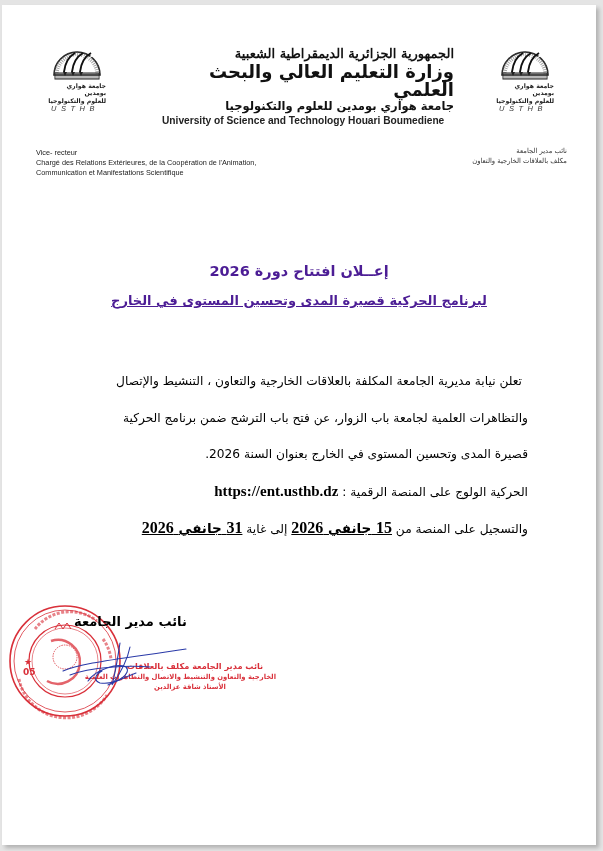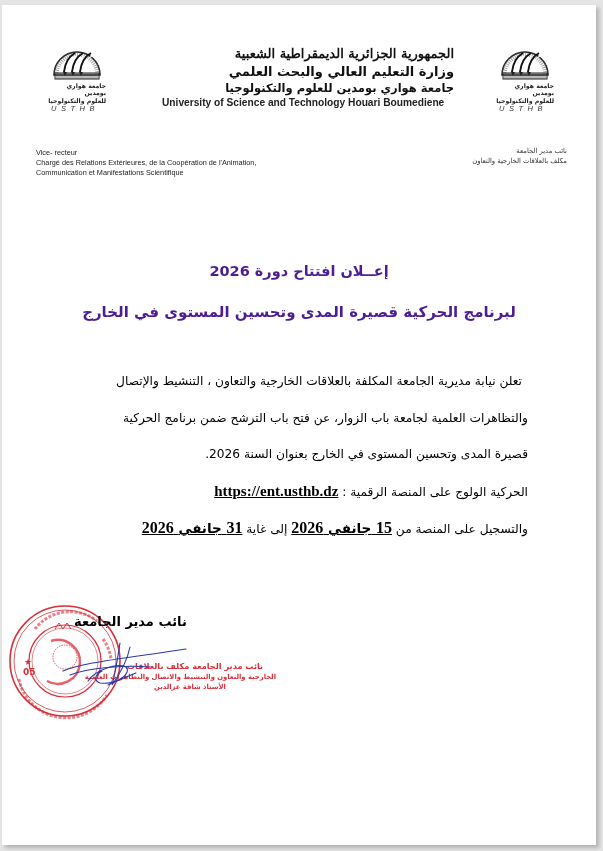--- a/index.html
+++ b/index.html
@@ -28,21 +28,21 @@
     }
     .logo .lat {
       font-family: "Liberation Sans", sans-serif; font-style: italic;
       font-size: 7.5px; letter-spacing: 4.5px; color: #333; margin-top: 0px; padding-left: 3px;
     }
     .hdr {
       position: absolute; left: 160px; top: 40px; width: 292px;
       color: #111;
     }
     .hdr .l1 { font-family: "DejaVu Serif", serif; font-size: 13px; font-weight: bold; direction: rtl; line-height: 18px; }
-    .hdr .l2 { font-family: "DejaVu Sans", sans-serif; font-size: 13px; font-weight: bold; direction: rtl; line-height: 18px; }
+    .hdr .l2 { font-family: "DejaVu Sans", sans-serif; font-size: 18px; font-weight: bold; direction: rtl; line-height: 18px; }
     .hdr .l3 { font-family: "DejaVu Sans", sans-serif; font-size: 11.5px; font-weight: bold; direction: rtl; line-height: 15px; }
     .hdr .l4 { font-family: "Liberation Sans", sans-serif; font-size: 10.2px; font-weight: bold; line-height: 14px; color: #222; }
 
     .fr-block {
       position: absolute; left: 34px; top: 143px; width: 280px;
       font-family: "Liberation Sans", sans-serif; 
       font-size: 7.3px; line-height: 10px; color: #222;
     }
     .ar-block {
       position: absolute; right: 29px; top: 141px; width: 160px;
@@ -50,33 +50,33 @@
       font-size: 6.8px; line-height: 10px; color: #333; direction: rtl; text-align: right;
     }
 
     
     .title {
       position: absolute; left: 60px; top: 254px; width: 474px; text-align: center;
       font-family: "DejaVu Sans", sans-serif; font-weight: bold; color: #4c1d95;
       direction: rtl;
     }
     .title .t1 { font-size: 14.5px; line-height: 24px; }
-    .title .t2 { font-size: 15px; line-height: 24px; margin-top: 17px; }
+    .title .t2 { font-size: 13px; line-height: 24px; margin-top: 6px; text-decoration: underline; }
 
     
     .body {
       position: absolute; left: 66px; top: 358px; width: 460px;
       font-family: "DejaVu Sans", sans-serif; font-size: 12.2px; color: #000;
       direction: rtl; text-align: justify; text-align-last: right;
     }
     .body p { margin: 0; line-height: 36.5px; white-space: nowrap; }
     .body p.first { padding-right: 6px; }
     .link {
       font-family: "Liberation Serif", serif; font-weight: bold; font-size: 15px;
-      text-decoration: underline; color: #000; direction: ltr; unicode-bidi: embed;
+      color: #000; direction: ltr; unicode-bidi: embed;
     }
     .ul-bold { font-weight: bold; text-decoration: underline; font-size: 13.5px; }
     .ul-bold.num { font-family: "Liberation Serif", serif; font-size: 16px; }
 
     
     .sign-title {
       position: absolute; left: 72px; top: 609px;
       font-family: "DejaVu Sans", sans-serif; font-weight: bold; font-size: 13px;
       color: #000; direction: rtl; z-index: 3;
     }

